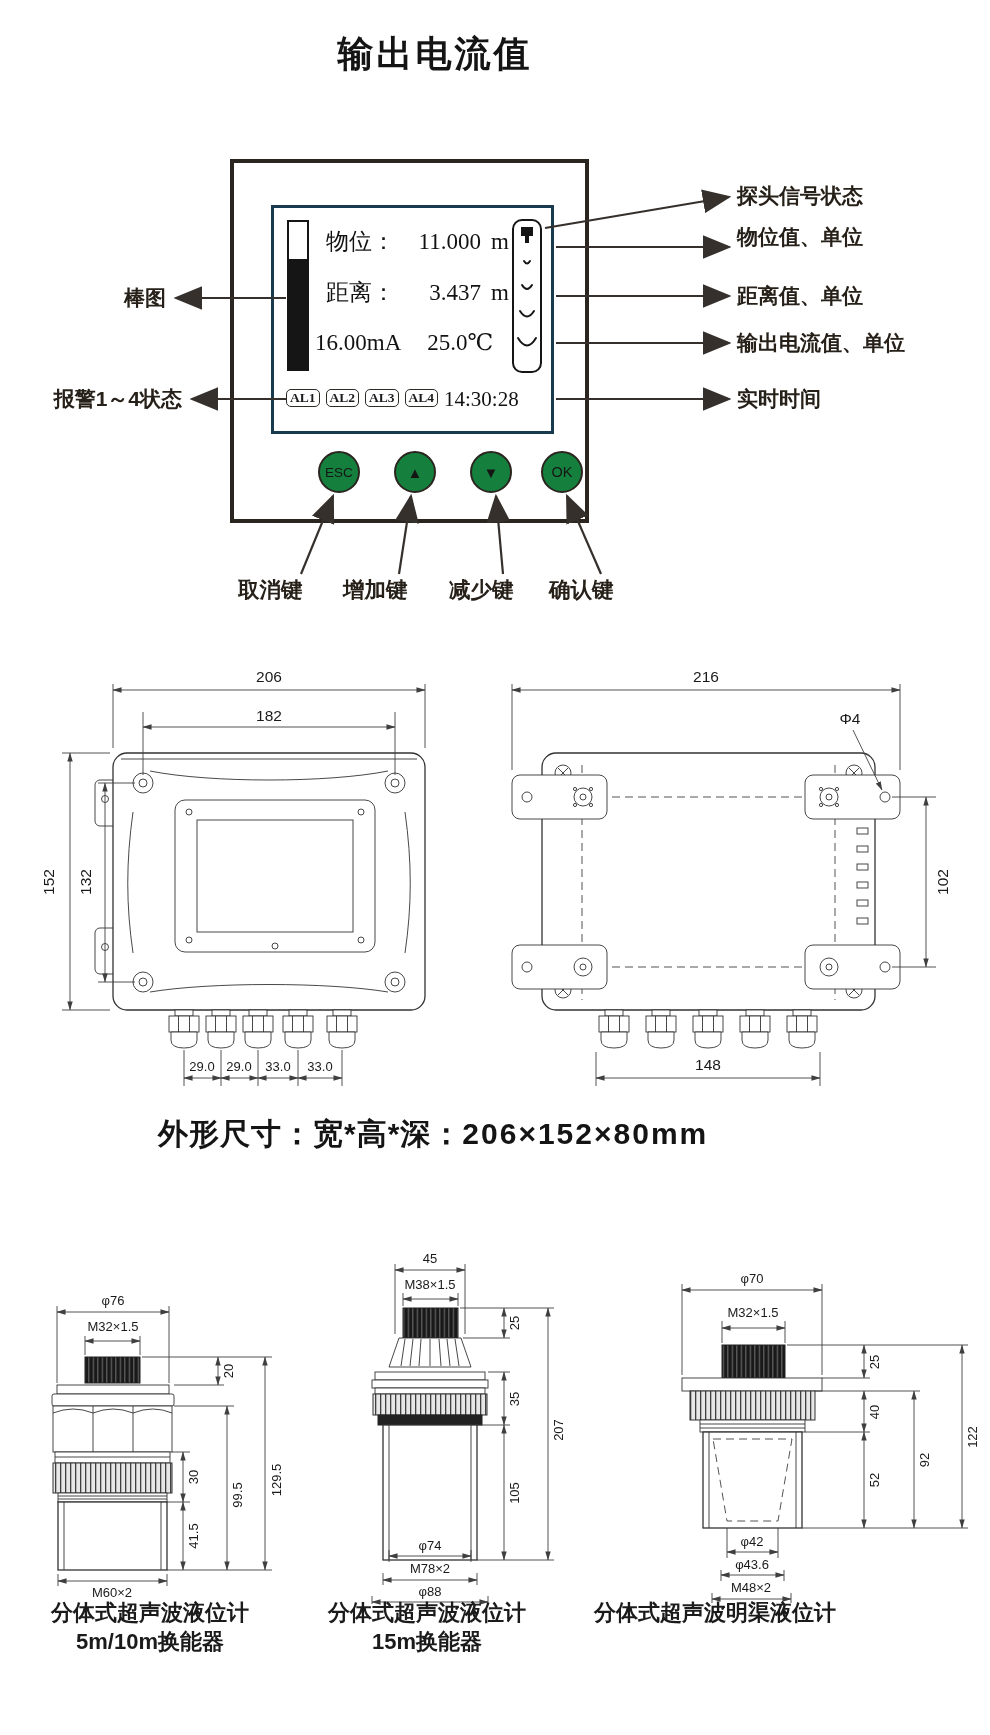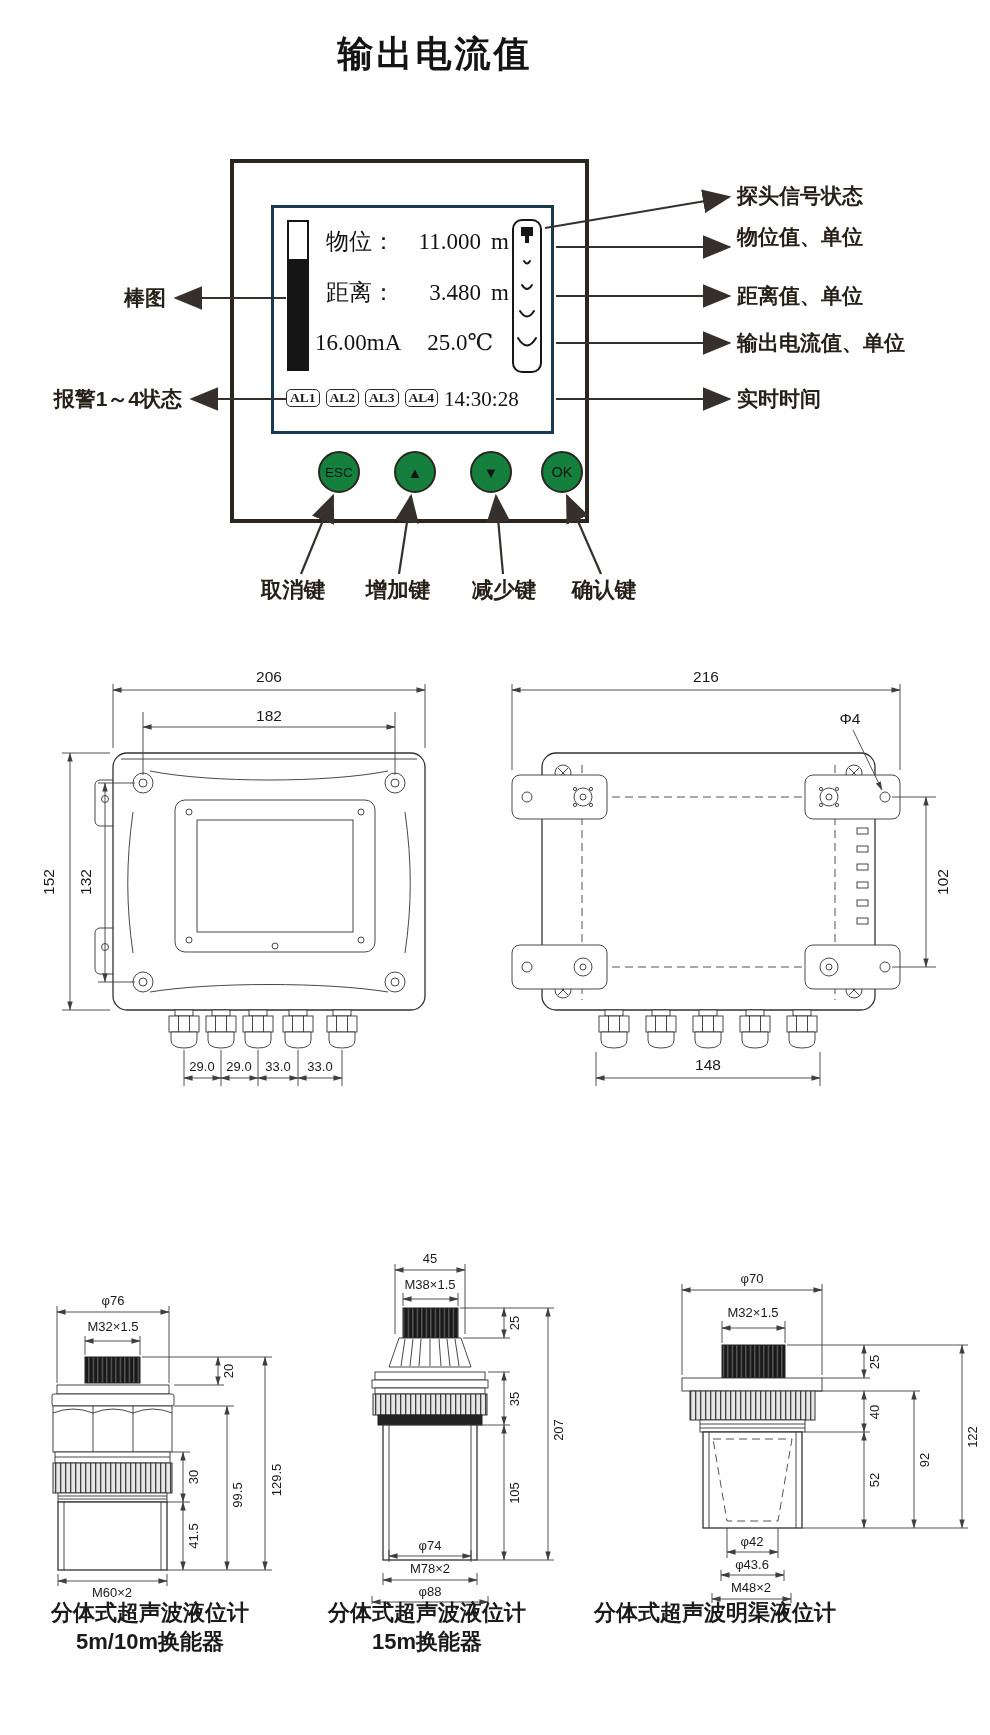--- a/index.html
+++ b/index.html
@@ -30,21 +30,21 @@
        box-sizing:border-box;display:flex;align-items:center;justify-content:center;
        font-weight:400;color:#151515;}
   .key-esc{left:318px;top:451px;font-size:13.5px;}
   .key-up{left:394px;top:451px;font-size:15px;}
   .key-down{left:470px;top:451px;font-size:15px;}
   .key-ok{left:541px;top:451px;font-size:14.5px;}
   .callout{font-size:21px;font-weight:600;color:#262019;white-space:nowrap;line-height:26px;}
   .c-right{left:737px;}
   .c-bar{left:60px;top:285px;width:106px;text-align:right;}
   .c-alarm{left:6px;top:386px;width:176px;text-align:right;}
-  .c-b{top:577px;width:110px;text-align:center;font-size:21.5px;}
+  .c-b{top:577px;width:110px;font-size:21.5px;}
   .overlay{left:0;top:140px;pointer-events:none;z-index:9;}
   
   .outline-line{left:158px;top:1114px;font-size:30px;font-weight:700;color:#141414;
                 letter-spacing:1px;white-space:nowrap;}
   .outline-line .num{letter-spacing:2px;}
   
   .cap{top:1598px;text-align:center;font-size:22px;font-weight:600;color:#1b1b1b;line-height:29px;}
   .cap1{left:30px;width:240px;}
   .cap2{left:312px;width:230px;}
   .cap3{left:570px;width:290px;}
@@ -69,21 +69,21 @@
   <div class="abs screen"></div>
 
   <div class="abs bar-outline">
     <div class="bar-fill"></div>
   </div>
 
   <div class="abs scr scr-line" style="left:326px;top:226px;">
     <span>物位：</span><span class="scr-val">11.000</span><span class="scr-unit">m</span>
   </div>
   <div class="abs scr scr-line" style="left:326px;top:277px;">
-    <span>距离：</span><span class="scr-val">3.480</span><span class="scr-unit">m</span>
+    <span>距离：</span><span class="scr-val">3.437</span><span class="scr-unit">m</span>
   </div>
   <div class="abs scr scr-line" style="left:315px;top:329px;">
     <span>16.00mA</span><span style="margin-left:26px;">25.0℃</span>
   </div>
 
   <div class="abs sig-ind">
     <svg width="26" height="148" viewBox="0 0 26 148" style="position:static;">
       <rect x="7" y="6" width="12" height="9" fill="#151515"></rect>
       <rect x="11" y="15" width="4" height="7" fill="#151515"></rect>
       <path d="M10,40 Q13,45 16,40" fill="none" stroke="#151515" stroke-width="2" stroke-linecap="round"></path>
@@ -291,20 +291,23 @@
       <line x1="892" y1="967" x2="936" y2="967" class="dim"></line>
       <line x1="926" y1="797" x2="926" y2="967" class="dim" marker-start="url(#R-ar)" marker-end="url(#R-ar)"></line>
       <text x="948" y="882" class="dtx2" text-anchor="middle" transform="rotate(-90 948 882)">102</text>
       <line x1="596" y1="1052" x2="596" y2="1086" class="dim"></line>
       <line x1="820" y1="1052" x2="820" y2="1086" class="dim"></line>
       <line x1="596" y1="1078" x2="820" y2="1078" class="dim" marker-start="url(#R-ar)" marker-end="url(#R-ar)"></line>
       <text x="708" y="1070" class="dtx2" text-anchor="middle">148</text>
     </g>
   </svg>
 
+  <div class="abs outline-line">
+    <span>外形尺寸：宽*高*深：</span><span class="num">206×152×80mm</span>
+  </div>
 
   <svg style="left:28px;top:1248px;" width="270" height="352" viewBox="28 1248 270 352">
     <defs>
       <marker id="A-ar" viewBox="0 0 10 6" refX="9.5" refY="3" markerWidth="10" markerHeight="6" orient="auto-start-reverse">
         <path d="M0,0 L10,3 L0,6 Z" fill="#3f3f3f"></path>
       </marker>
       <pattern id="A-kd" width="4.5" height="9" patternUnits="userSpaceOnUse">
         <rect width="4.5" height="9" fill="#191919"></rect>
           <rect x="2.8" width="1.1" height="9" fill="#6a6a6a"></rect>
       </pattern>

